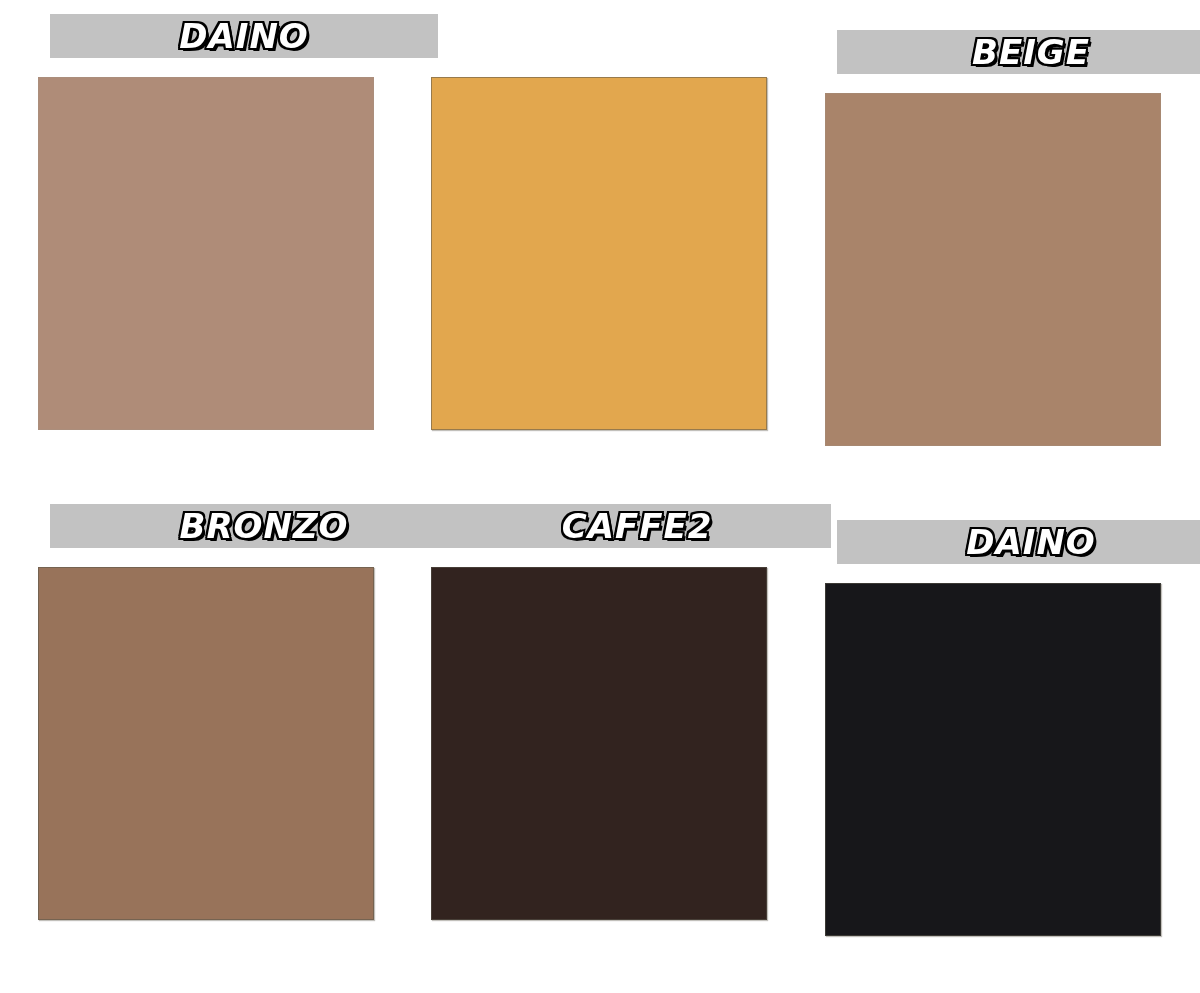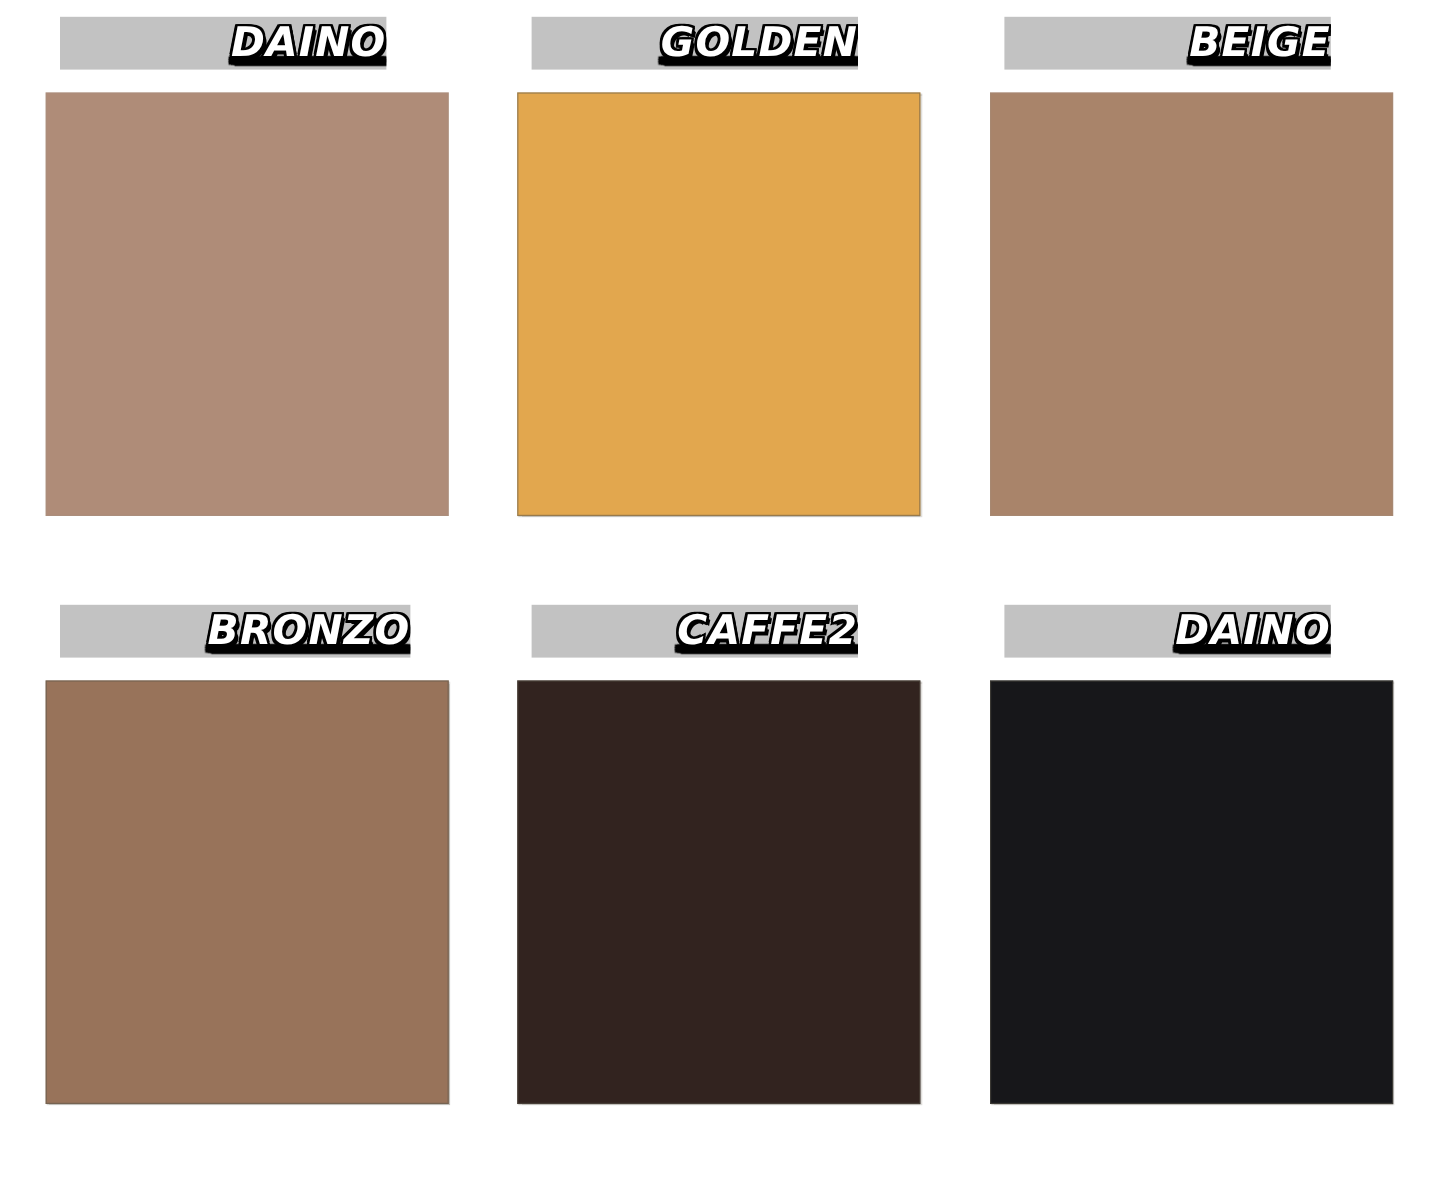--- a/index.html
+++ b/index.html
@@ -23,40 +23,39 @@
   }
 
   .swatch-cell {
     position: absolute;
     box-sizing: border-box;
   }
 
   
   .col-0 { left: 38px;  }
   .col-1 { left: 431px; }
-  .col-2 { left: 825px; }
+  .col-2 { left: 825px; margin-top: 16px; }
 
   .row-0 { top: 14px;  }
   .row-1 { top: 504px; }
 
   .swatch-cell { width: 337px; height: 420px; }
 
   
   .label-bar {
     position: absolute;
     left: 12px;
     top: 0;
-    width: 272px;
+    width: 388px;
     height: 44px;
     background: #c2c2c2;
     display: flex;
     align-items: center;
-    justify-content: flex-end;
+    justify-content: center;
     overflow: hidden;
-    text-decoration: underline;
   }
 
   .label-text {
     font-family: "DejaVu Sans", sans-serif;
     font-size: 34px;
     font-weight: bold;
     font-style: italic;
     letter-spacing: 1px;
     color: #ffffff;
     line-height: 1;
@@ -94,23 +93,20 @@
 <div id="swatch-grid" style="background-color: rgb(255, 255, 255);">
 
   <div class="swatch-cell row-0 col-0">
     <div class="label-bar" style="background-color: rgb(194, 194, 194);">
       <span class="label-text">DAINO</span>
     </div>
     <div class="color-patch soft-edge" id="patch-0" style="background-color: rgb(175, 140, 120);"></div>
   </div>
 
   <div class="swatch-cell row-0 col-1">
-    <div class="label-bar" style="background-color: rgb(194, 194, 194);">
-      <span class="label-text">GOLDEN</span>
-    </div>
     <div class="color-patch" id="patch-1" style="background-color: rgb(226, 167, 78);"></div>
   </div>
 
   <div class="swatch-cell row-0 col-2">
     <div class="label-bar" style="background-color: rgb(194, 194, 194);">
       <span class="label-text">BEIGE</span>
     </div>
     <div class="color-patch soft-edge" id="patch-2" style="background-color: rgb(169, 132, 106);"></div>
   </div>
 

